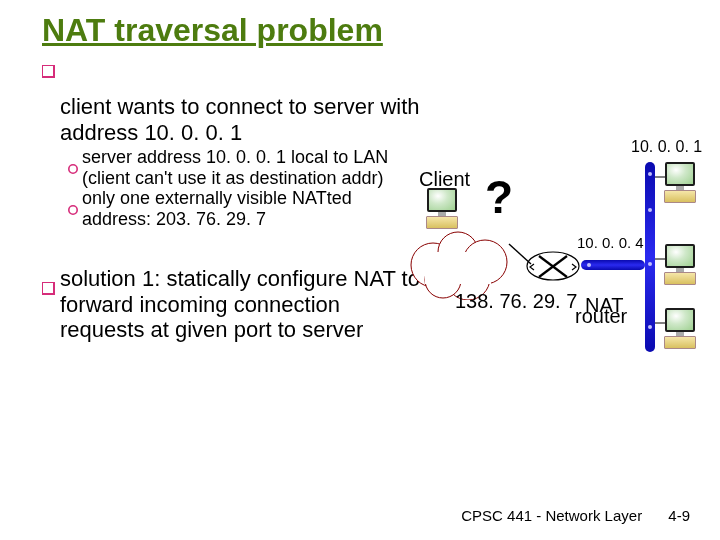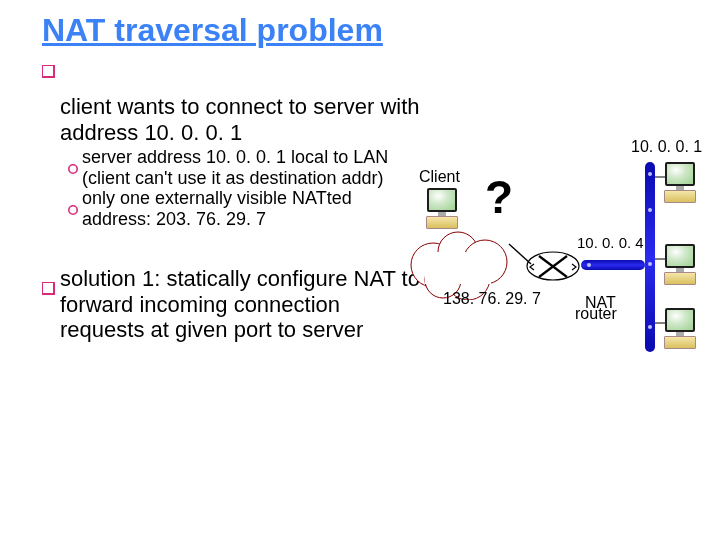--- a/index.html
+++ b/index.html
@@ -16,21 +16,21 @@
     position: relative;
     width: 720px;
     height: 540px;
     box-sizing: border-box;
     padding: 12px 28px 0 42px;
   }
   .title {
     font-size: 32px;
     text-decoration: underline;
     margin: 0 0 10px 0;
-    color: #3b82f6;
+    color: #4d7c0f;
   }
   .bullets {
     width: 380px;
   }
   .l1 {
     display: flex;
     align-items: flex-start;
     margin-bottom: 2px;
   }
   .l1 .b1 {
@@ -61,21 +61,21 @@
   .b1 svg, .b2 svg { display: block; }
   .diagram {
     position: absolute;
     left: 415px;
     top: 140px;
     width: 300px;
     height: 260px;
   }
   .lbl {
     position: absolute;
-    font-size: 16px;
+    font-size: 20px;
     color: #000;
     white-space: nowrap;
   }
   .qmark {
     position: absolute;
     font-size: 46px;
     font-weight: bold;
   }
   .footer {
     position: absolute;
@@ -209,21 +209,21 @@
       <line x1="14" y1="6" x2="42" y2="27" stroke="#000" stroke-width="2.2"></line>
       <line x1="14" y1="27" x2="42" y2="6" stroke="#000" stroke-width="2.2"></line>
       <path d="M9 14 l-4 3 l4 3" fill="none" stroke="#000" stroke-width="1.2"></path>
       <path d="M47 14 l4 3 l-4 3" fill="none" stroke="#000" stroke-width="1.2"></path>
     </svg>
 
     <svg style="position:absolute; left:92px; top:100px;" width="30" height="30">
       <line x1="2" y1="4" x2="24" y2="24" stroke="#000" stroke-width="1.4"></line>
     </svg>
 
-    <span class="lbl" style="left:28px; top:150px;">138. 76. 29. 7</span>
+    <span class="lbl" style="left:40px; top:150px;">138. 76. 29. 7</span>
 
     <span class="lbl" style="left:170px; top:154px; text-align:center;">NAT</span>
     <span class="lbl" style="left:160px; top:165px;">router</span>
 
     <div class="rail" style="left:230px; top:22px; width:10px; height:190px;"></div>
     <div class="raildot" style="left:233px; top:32px;"></div>
     <div class="raildot" style="left:233px; top:68px;"></div>
     <div class="raildot" style="left:233px; top:122px;"></div>
     <div class="raildot" style="left:233px; top:185px;"></div>
 
@@ -255,14 +255,18 @@
       </svg>
     <svg style="position:absolute; left:240px; top:118px;" width="10" height="2">
         <line x1="0" y1="1" x2="10" y2="1" stroke="#000" stroke-width="1"></line>
       </svg>
     <svg style="position:absolute; left:240px; top:182px;" width="10" height="2">
         <line x1="0" y1="1" x2="10" y2="1" stroke="#000" stroke-width="1"></line>
       </svg>
 
   </div>
 
+  <div class="footer">
+    <span>CPSC 441 - Network Layer</span>
+    <span class="pg">4-9</span>
+  </div>
 
 </div>
 
 </body></html>

